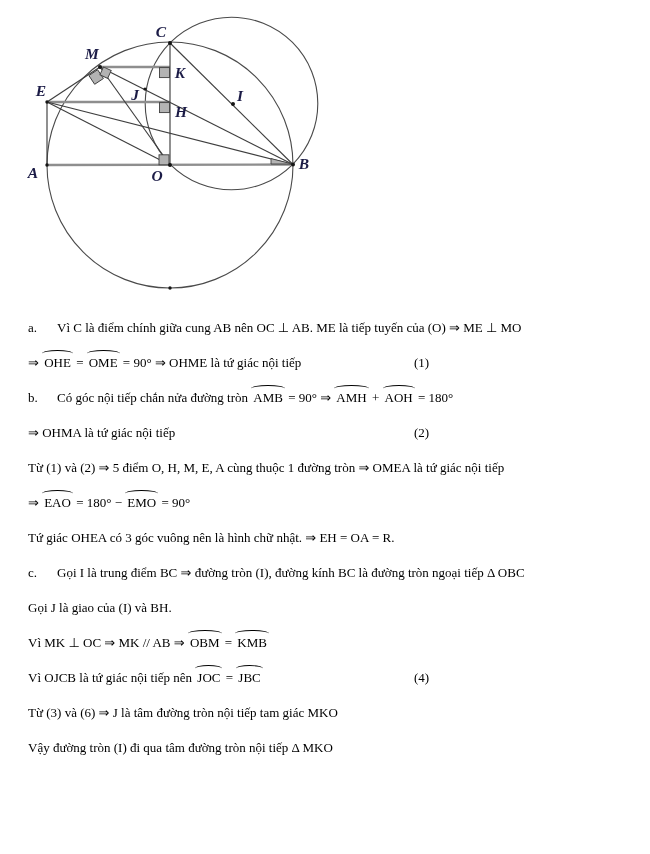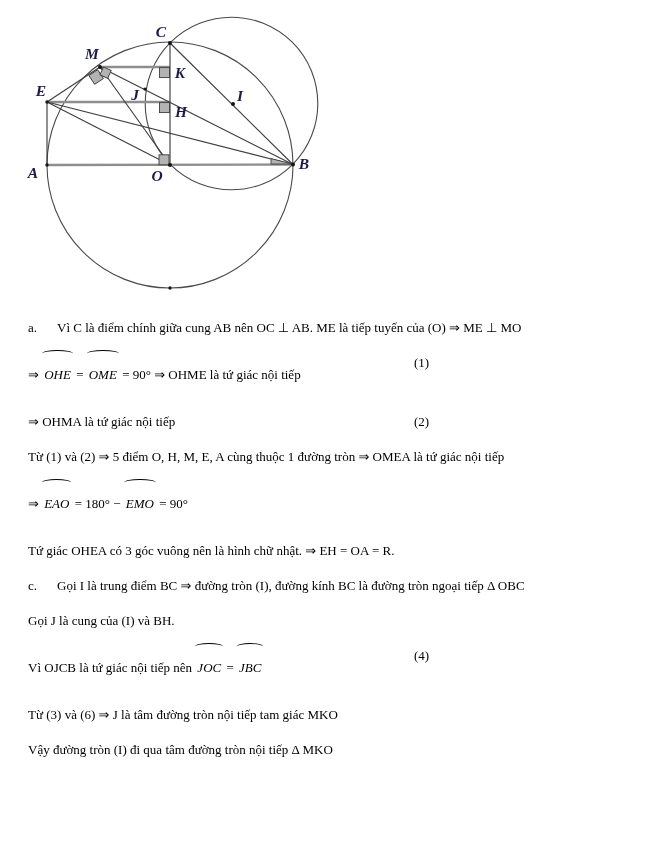--- a/index.html
+++ b/index.html
@@ -11,21 +11,21 @@
   .fig text{
     font-family:"Liberation Serif",serif;font-style:italic;font-weight:bold;
     font-size:15.5px;fill:#1b1b46;text-anchor:middle;
   }
   .solution{padding:4px 10px 0 28px;}
   .sol-line{
     position:relative;margin:13px 0 11px 0;line-height:22px;
     font-size:13px;white-space:nowrap;
   }
   .marker{display:inline-block;width:29px;}
-  .ang{font-style:italic;position:relative;display:inline-block;padding:12px 2px;}
+  .ang{position:relative;display:inline-block;padding:0 2px;}
   .ang::before{
     content:"";position:absolute;left:0;right:0;top:-2.5px;height:6px;
     border-top:1.3px solid #000;
     border-radius:100% 100% 0 0 / 7px 7px 0 0;
   }
   .num{position:absolute;left:386px;}
   .num.far{left:584px;}
 </style>
 </head>
 <body>
@@ -85,24 +85,26 @@
     <text x="240" y="101">I</text>
     <text x="135" y="100">J</text>
     <text x="180" y="78">K</text>
     <text x="92" y="59">M</text>
     <text x="157" y="181">O</text>
   </svg>
 
   <div class="solution">
       <p class="sol-line"><span class="marker">a.</span>Vì C là điểm chính giữa cung AB nên OC ⊥ AB. ME là tiếp tuyến của (O) ⇒ ME ⊥ MO</p>
       <p class="sol-line">⇒ <span class="ang">OHE</span> = <span class="ang">OME</span> = 90° ⇒ OHME là tứ giác nội tiếp<span class="num">(1)</span></p>
+      <p class="sol-line"><span class="marker">b.</span>Có góc nội tiếp chắn nửa đường tròn <span class="ang">AMB</span> = 90° ⇒ <span class="ang">AMH</span> + <span class="ang">AOH</span> = 180°</p>
       <p class="sol-line">⇒ OHMA là tứ giác nội tiếp<span class="num">(2)</span></p>
       <p class="sol-line">Từ (1) và (2) ⇒ 5 điểm O, H, M, E, A cùng thuộc 1 đường tròn ⇒ OMEA là tứ giác nội tiếp</p>
       <p class="sol-line">⇒ <span class="ang">EAO</span> = 180° − <span class="ang">EMO</span> = 90°</p>
       <p class="sol-line">Tứ giác OHEA có 3 góc vuông nên là hình chữ nhật. ⇒ EH = OA = R.</p>
       <p class="sol-line"><span class="marker">c.</span>Gọi I là trung điểm BC ⇒  đường tròn (I), đường kính BC là đường tròn ngoại tiếp Δ OBC</p>
-      <p class="sol-line">Gọi J là cung của (I) và BH.</p>
+      <p class="sol-line">Gọi J là giao của (I) và BH.</p>
+      <p class="sol-line">Vì MK ⊥ OC ⇒ MK // AB ⇒ <span class="ang">OBM</span> = <span class="ang">KMB</span></p>
       <p class="sol-line">Vì OJCB là tứ giác nội tiếp nên <span class="ang">JOC</span> = <span class="ang">JBC</span><span class="num">(4)</span></p>
       <p class="sol-line">Từ (3) và (6) ⇒ J là tâm đường tròn nội tiếp tam giác MKO</p>
       <p class="sol-line">Vậy đường tròn (I) đi qua tâm đường tròn nội tiếp Δ MKO</p>
     </div>
 
 </div>
 
 </body></html>

